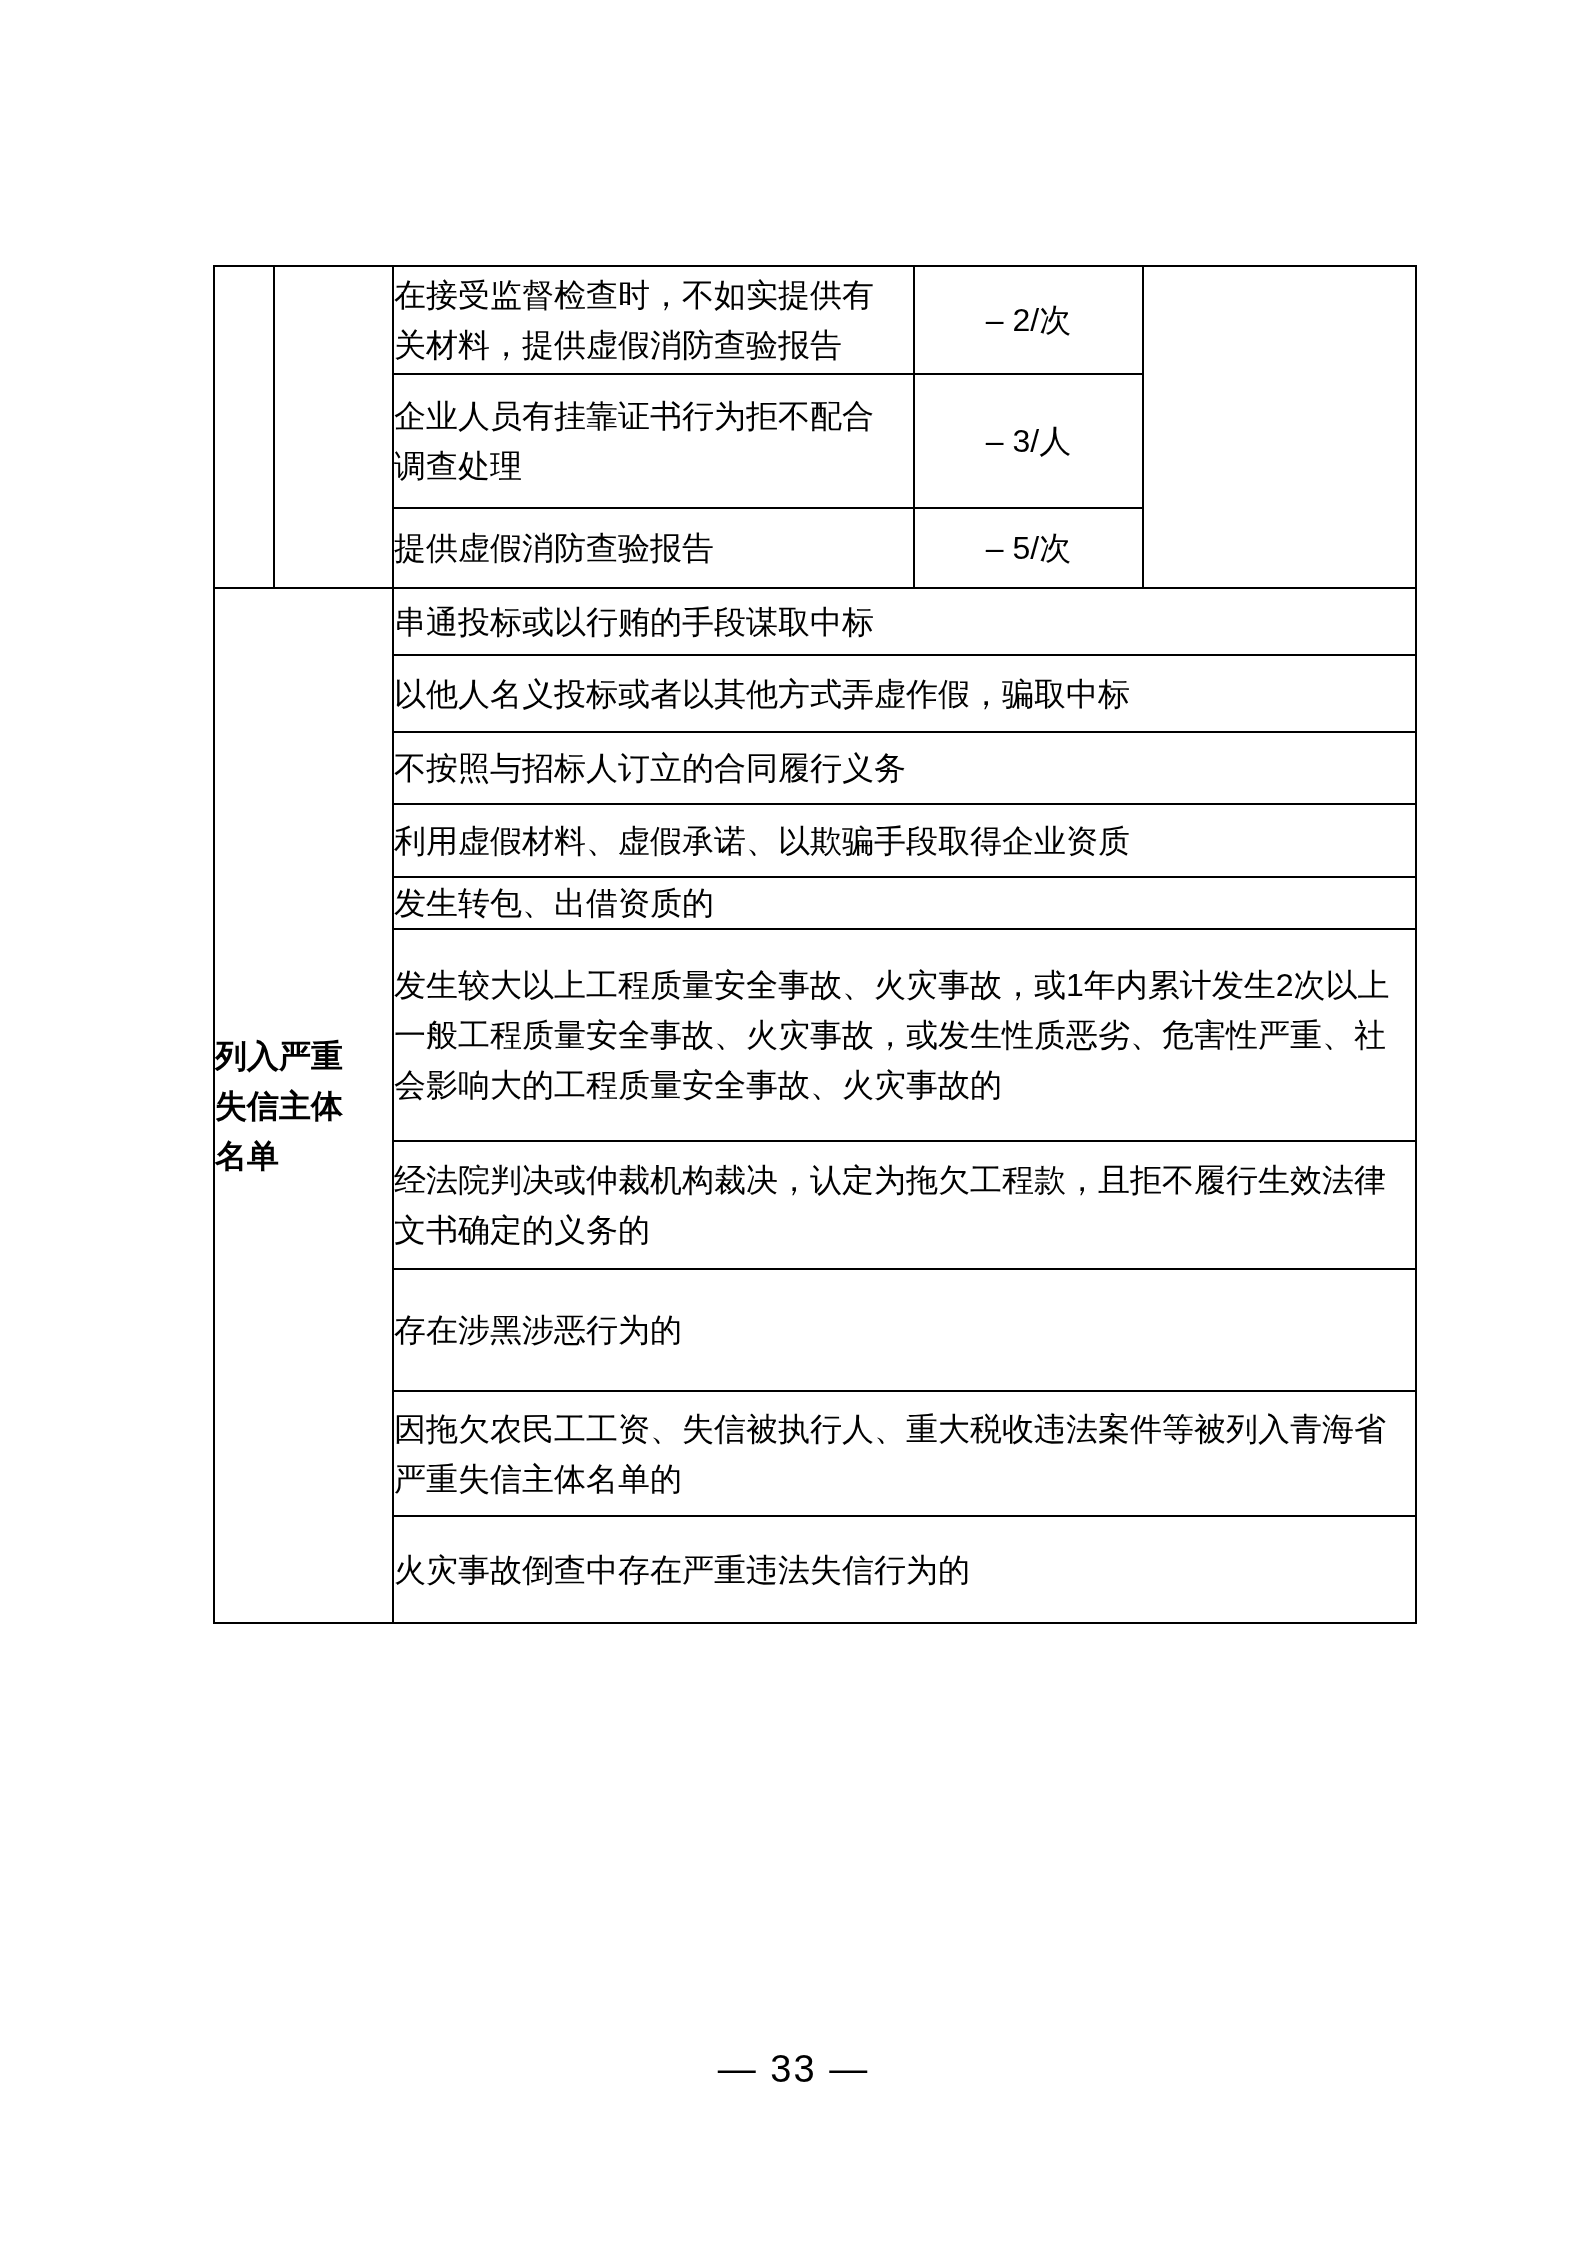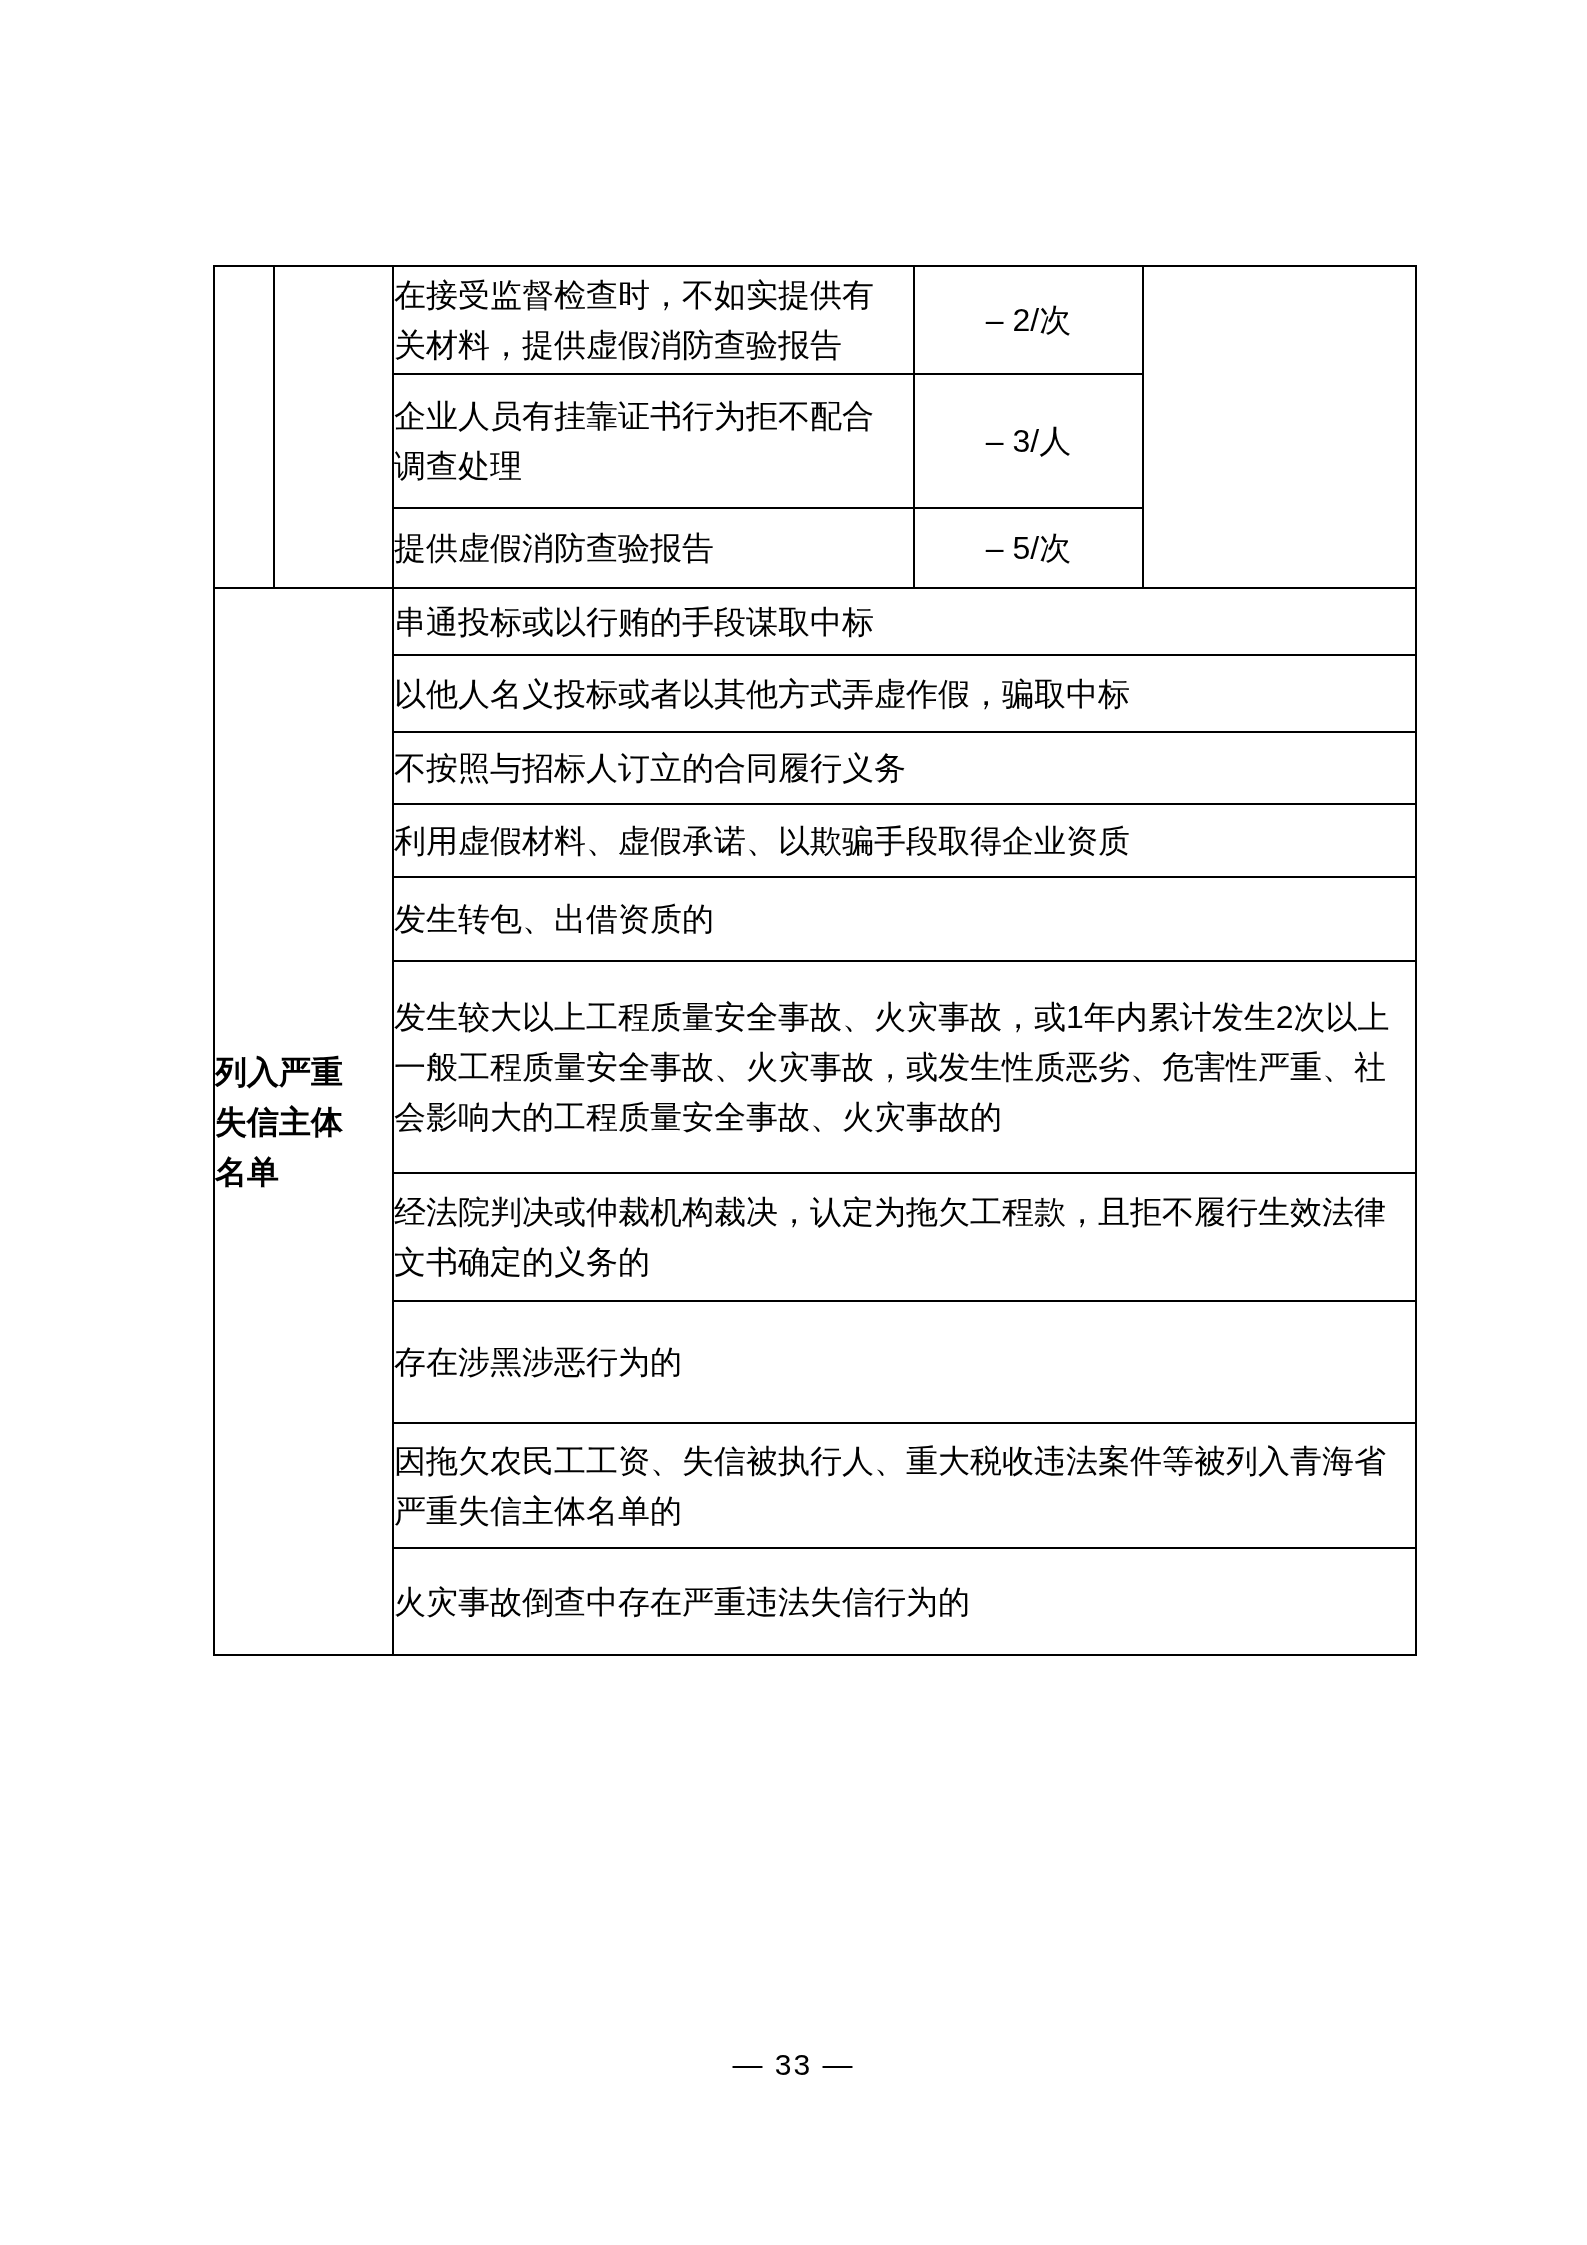--- a/index.html
+++ b/index.html
@@ -59,21 +59,21 @@
   }
   td.blank {
     background: #ffffff;
   }
   .page-number {
     position: absolute;
     top: 2048px;
     left: 0;
     width: 100%;
     text-align: center;
-    font-size: 30px;
+    font-size: 38px;
     letter-spacing: 2px;
     color: #000000;
   }
 </style>
 </head>
 <body>
 
 <div class="page">
 
   <table class="doc-table">
@@ -111,21 +111,21 @@
       </tr>
       <tr style="height:77px">
         <td class="cell-wide" colspan="3">以他人名义投标或者以其他方式弄虚作假，骗取中标</td>
       </tr>
       <tr style="height:72px">
         <td class="cell-wide" colspan="3">不按照与招标人订立的合同履行义务</td>
       </tr>
       <tr style="height:73px">
         <td class="cell-wide" colspan="3">利用虚假材料、虚假承诺、以欺骗手段取得企业资质</td>
       </tr>
-      <tr style="height:84px">
+      <tr style="height:52px">
         <td class="cell-wide" colspan="3">发生转包、出借资质的</td>
       </tr>
       <tr style="height:212px">
         <td class="cell-wide" colspan="3">发生较大以上工程质量安全事故、火灾事故，或1年内累计发生2次以上
 一般工程质量安全事故、火灾事故，或发生性质恶劣、危害性严重、社
 会影响大的工程质量安全事故、火灾事故的</td>
       </tr>
       <tr style="height:128px">
         <td class="cell-wide" colspan="3">经法院判决或仲裁机构裁决，认定为拖欠工程款，且拒不履行生效法律
 文书确定的义务的</td>

